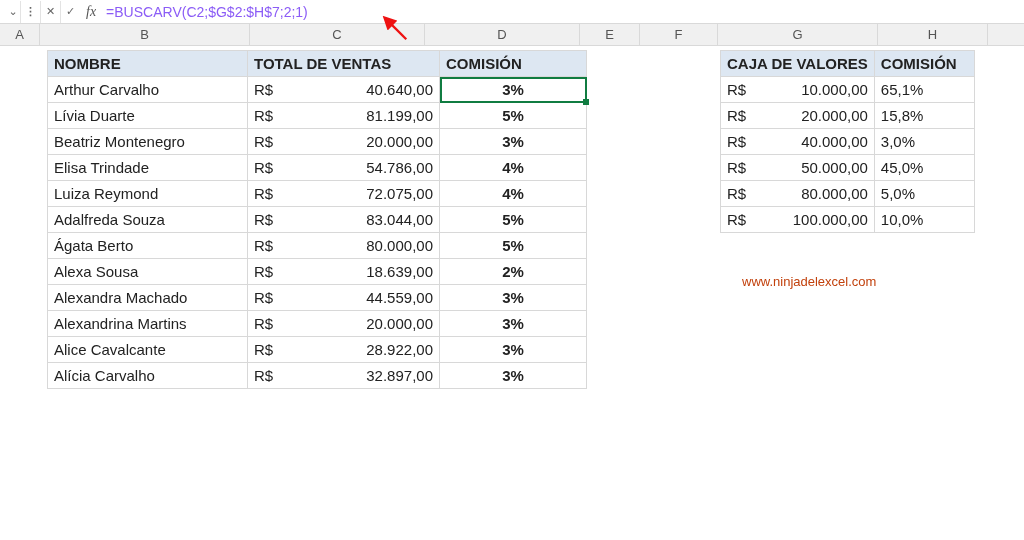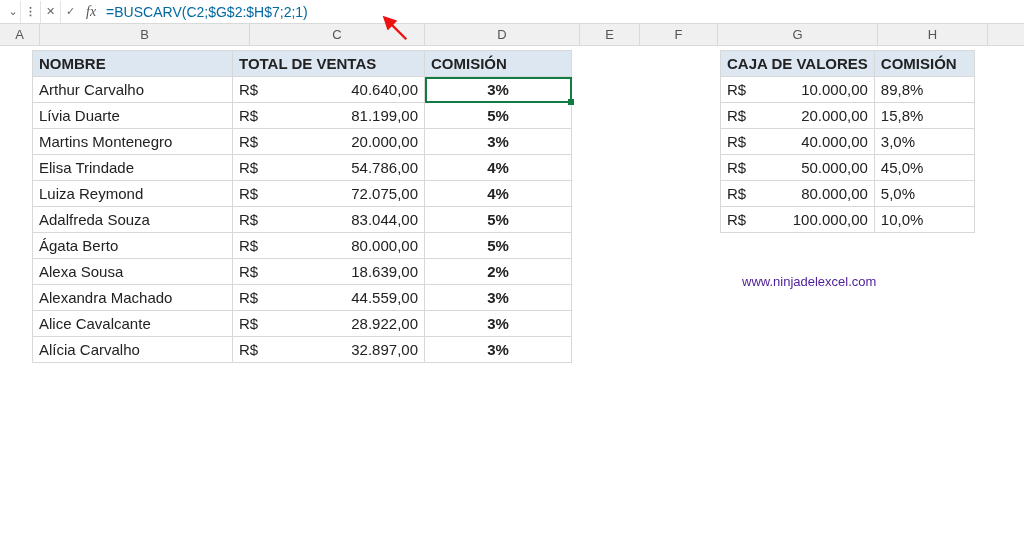--- a/index.html
+++ b/index.html
@@ -38,21 +38,21 @@
     font-family: "Times New Roman", serif;
     font-size: 14px;
     color: #555;
     padding: 0 6px;
   }
   .fb-formula {
     flex: 1;
     padding: 0 4px;
     font-family: "Segoe UI", Arial, sans-serif;
     font-size: 14px;
-    color: #0369a1;
+    color: #8b5cf6;
   }
   .arrow {
     position: absolute;
     top: 15px;
     left: 382px;
     width: 28px;
     height: 28px;
     pointer-events: none;
   }
   .col-headers {
@@ -117,35 +117,35 @@
     position: relative;
   }
   .selected::after{
     content:"";
     position:absolute;
     right:-3px; bottom:-3px;
     width:6px; height:6px;
     background:#107c41;
   }
 
-  .main-tbl { left: 32px; top: 4px; }
+  .main-tbl { left: 47px; top: 4px; }
   .main-tbl th:nth-child(1), .main-tbl td:nth-child(1){ width:200px; }
   .main-tbl th:nth-child(2), .main-tbl td:nth-child(2){ width:192px; }
   .main-tbl th:nth-child(3), .main-tbl td:nth-child(3){ width:147px; }
 
   .side-tbl { left: 720px; top: 4px; }
   .side-tbl th:nth-child(1), .side-tbl td:nth-child(1){ width:152px;text-align:center; }
   .side-tbl th:nth-child(2), .side-tbl td:nth-child(2){ width:100px; }
 
   .watermark {
     position: absolute;
     left: 742px;
     top: 228px;
     font-size: 13px;
-    color: #4c1d95;
+    color: #c2410c;
   }
 </style>
 </head>
 <body>
 
 <div class="formula-bar">
   <div class="fb-btn">⌄</div>
   <div class="fb-btn" style="font-weight:bold;">⋮</div>
   <div class="fb-btn">✕</div>
   <div class="fb-btn">✓</div>
@@ -198,21 +198,21 @@
           <td>Lívia Duarte</td>
           <td>
             <div class="cur">
               <span class="sym">R$</span>
               <span>81.199,00</span>
             </div>
           </td>
           <td class="pct-main">5%</td>
         </tr>
         <tr>
-          <td>Martins Montenegro</td>
+          <td>Beatriz Montenegro</td>
           <td>
             <div class="cur">
               <span class="sym">R$</span>
               <span>20.000,00</span>
             </div>
           </td>
           <td class="pct-main">3%</td>
         </tr>
         <tr>
           <td>Elisa Trindade</td>
@@ -263,20 +263,30 @@
             </div>
           </td>
           <td class="pct-main">2%</td>
         </tr>
         <tr>
           <td>Alexandra Machado</td>
           <td>
             <div class="cur">
               <span class="sym">R$</span>
               <span>44.559,00</span>
+            </div>
+          </td>
+          <td class="pct-main">3%</td>
+        </tr>
+        <tr>
+          <td>Alexandrina Martins</td>
+          <td>
+            <div class="cur">
+              <span class="sym">R$</span>
+              <span>20.000,00</span>
             </div>
           </td>
           <td class="pct-main">3%</td>
         </tr>
         <tr>
           <td>Alice Cavalcante</td>
           <td>
             <div class="cur">
               <span class="sym">R$</span>
               <span>28.922,00</span>
@@ -305,21 +315,21 @@
       </tr>
     </thead>
     <tbody id="side-body">
         <tr>
           <td>
             <div class="cur">
               <span class="sym">R$</span>
               <span>10.000,00</span>
             </div>
           </td>
-          <td>89,8%</td>
+          <td>65,1%</td>
         </tr>
         <tr>
           <td>
             <div class="cur">
               <span class="sym">R$</span>
               <span>20.000,00</span>
             </div>
           </td>
           <td>15,8%</td>
         </tr>

